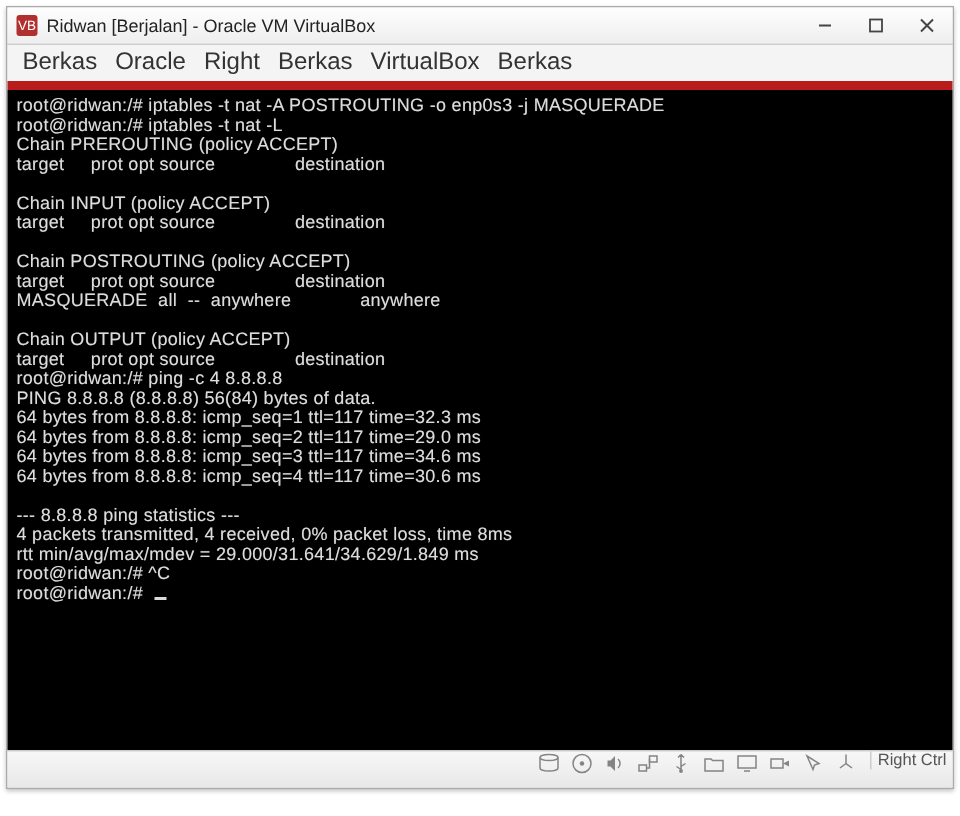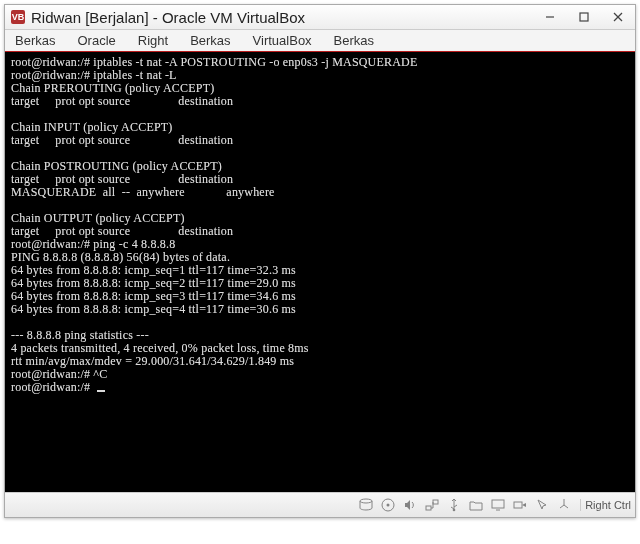--- a/index.html
+++ b/index.html
@@ -1,28 +1,28 @@
 <!DOCTYPE html>
 <html><head>
 <meta charset="utf-8">
 <style>
 html,body{margin:0;padding:0;font-family:Tahoma,Verdana,sans-serif;font-size:11px;background:#fff;color:#000;width:640px;height:544px;overflow:hidden}
 .window{position:absolute;left:4px;top:4px;width:630px;border:1px solid #aaa;box-shadow:0 1px 3px rgba(0,0,0,.25);background:#fff}
 .titlebar{display:flex;align-items:center;height:24px;background:linear-gradient(#fefefe,#eee);border-bottom:1px solid #ccc}
-.titlebar .ico{width:14px;height:14px;margin:0 6px;background:#b03030;border-radius:2px;display:flex;align-items:center;justify-content:center;font-size:9px;color:#fff;font-weight:bold}
-.titlebar .title{flex:1;font-size:15px;color:#222}
+.titlebar .ico{width:14px;height:14px;margin:0 6px;background:#b03030;border-radius:2px;display:flex;align-items:center;justify-content:center;font-size:9px;color:#fff;font-weight:normal}
+.titlebar .title{flex:1;font-size:12px;color:#222}
 .winbtns{display:flex}
 .winbtn{width:34px;height:24px;display:flex;align-items:center;justify-content:center;color:#444;font-family:Arial}
 .winbtn svg{pointer-events:none}
-.menubar{display:flex;gap:10px;padding:1px 4px;background:#f4f4f4;border-bottom:1px solid #b91c1c;font-size:13px;color:#333}
+.menubar{display:flex;gap:0;padding:1px 4px;background:#f4f4f4;border-bottom:6px solid #b91c1c;font-size:16px;color:#333}
 .menubar span{padding:2px 6px}
-.term{background:#000;color:#eaeaea;font-family:Liberation Serif, serif;font-size:12px;line-height:13px;padding:4px 6px;height:432px;overflow:hidden;letter-spacing:.2px;text-shadow:0 0 0.6px rgba(255,255,255,.4);white-space:pre}
+.term{background:#000;color:#eaeaea;font-family:Liberation Sans, sans-serif;font-size:12px;line-height:13px;padding:4px 6px;height:432px;overflow:hidden;letter-spacing:.2px;text-shadow:0 0 0.6px rgba(255,255,255,.4);white-space:pre}
 .term .blur{filter:blur(.45px);opacity:.94}
 .cursor{display:inline-block;width:8px;height:2px;background:#e8e8e8;vertical-align:-1px;margin-left:4px}
-.statusbar{display:flex;align-items:center;height:24px;background:linear-gradient(#f7f7f7,#e8e8e8);border-top:1px solid #ccc;padding:0 4px;justify-content:flex-end;gap:2px}
+.statusbar{display:flex;align-items:flex-start;height:24px;background:linear-gradient(#f7f7f7,#e8e8e8);border-top:1px solid #ccc;padding:0 4px;justify-content:flex-end;gap:2px}
 .statusbar .sp{flex:1}
 .sbicon{width:16px;height:16px;margin:0 2px;opacity:.78;color:#555}
 .sbicon svg{width:16px;height:16px;display:block}
 .sbtext{font-size:11px;color:#555;padding-left:4px;border-left:1px solid #ccc;margin-left:4px}
 </style>
 </head>
 <body>
 
 <div class="window">
 

